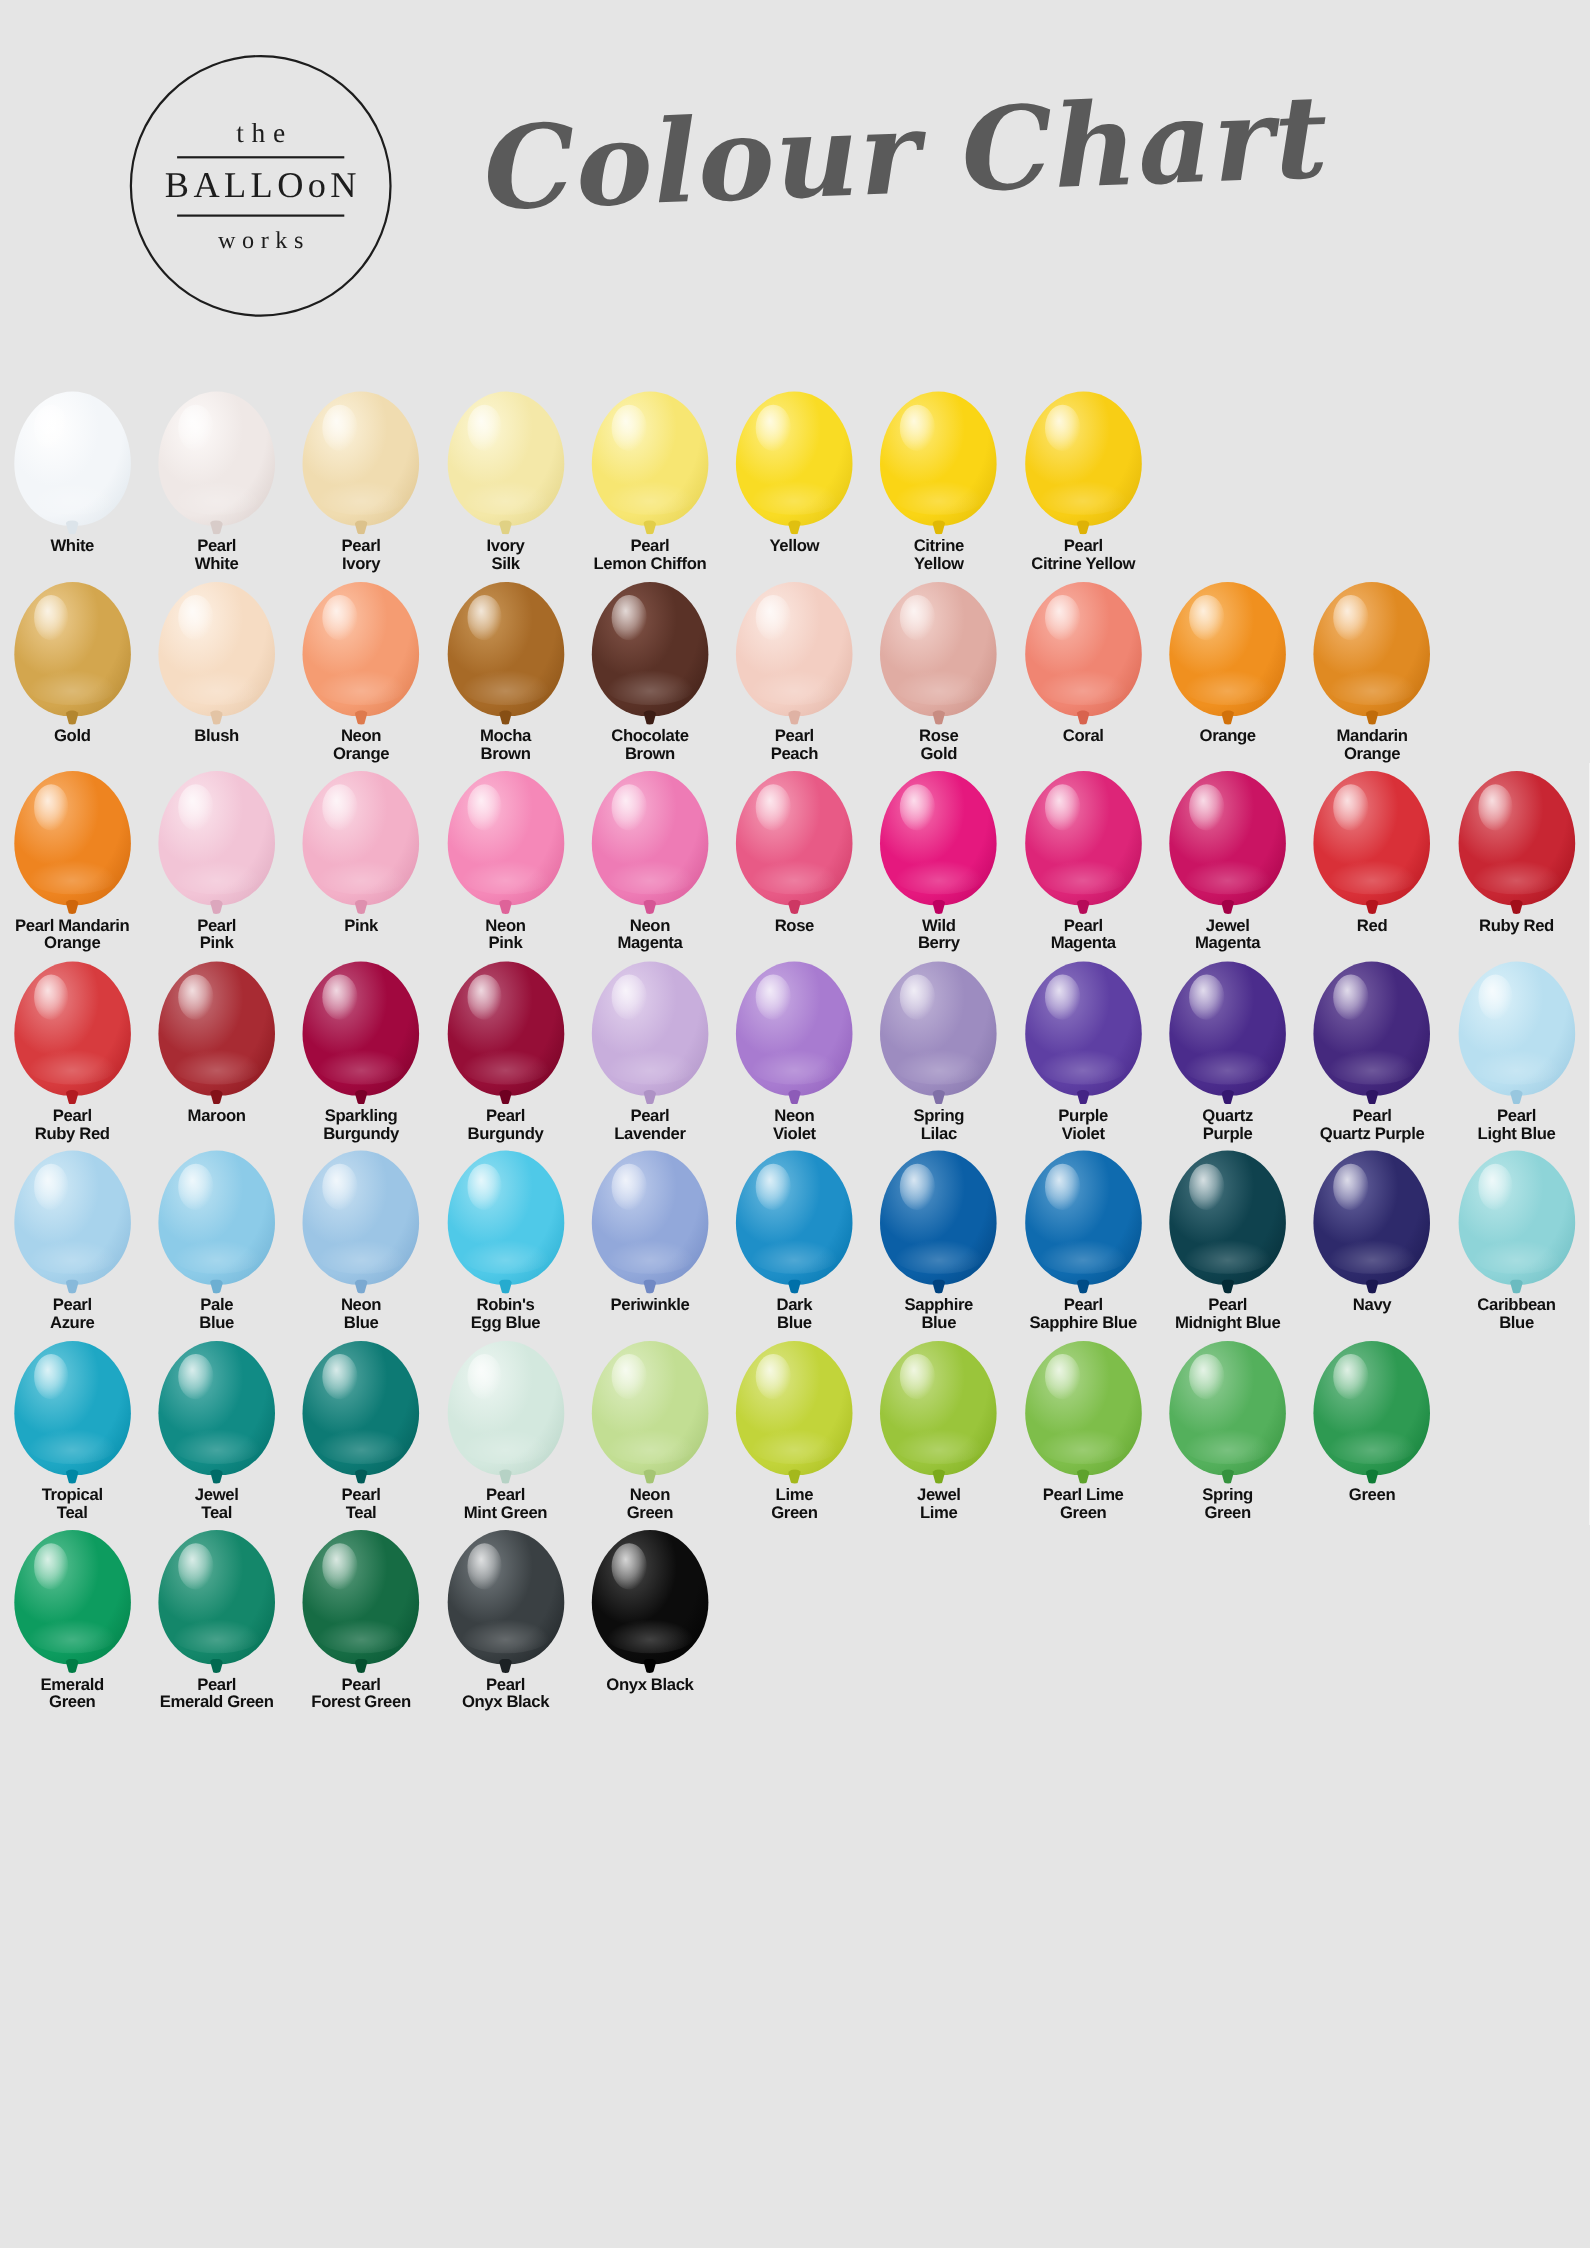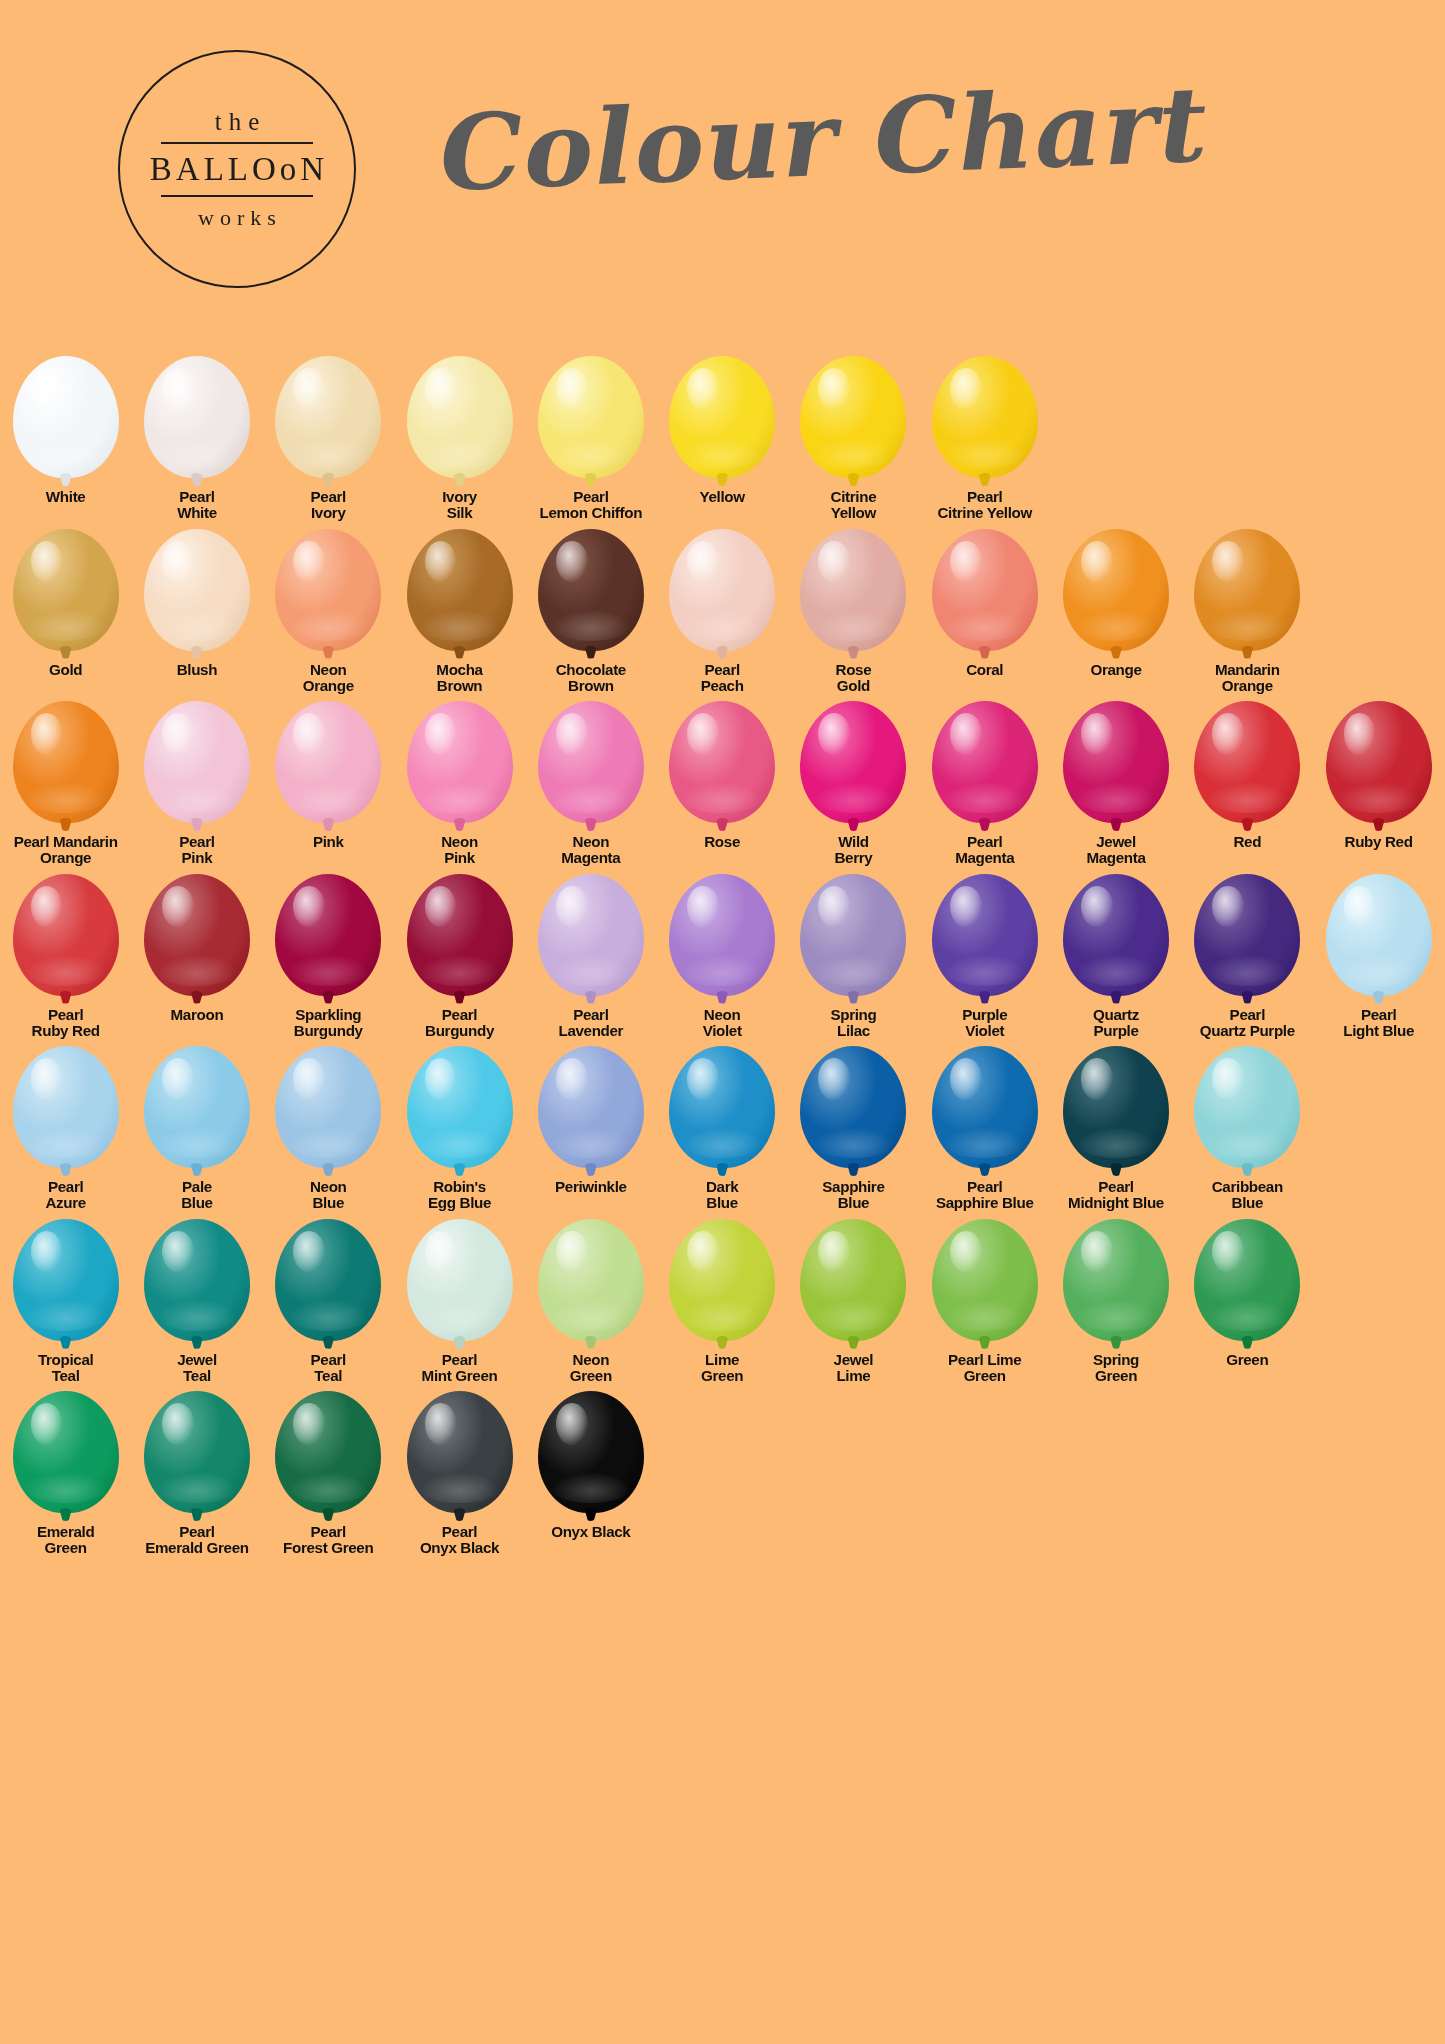--- a/index.html
+++ b/index.html
@@ -6,21 +6,21 @@
   html, body {
     width: 1445px;
     height: 2044px;
     background: #ffffff;
     font-family: "Liberation Sans", sans-serif;
   }
   #page {
     position: relative;
     width: 1445px;
     height: 2044px;
-    background: #fdba74;
+    background: #e5e5e5;
     overflow: hidden;
   }
 
   
   #header {
     position: relative;
     height: 352px;
     width: 100%;
   }
   #logo-badge {
@@ -568,20 +568,27 @@
         <div class="b-cell">
           <div class="balloon-wrap">
             <div class="balloon" style="background: radial-gradient(at 33% 27%, rgb(74, 118, 129) 0%, rgb(15, 66, 78) 42%, rgb(15, 66, 78) 63%, rgb(4, 43, 53) 97%);"></div>
             <div class="neck" style="background: rgb(4, 43, 53);"></div>
           </div>
           <div class="b-label">Pearl
 Midnight Blue</div>
         </div>
         <div class="b-cell">
           <div class="balloon-wrap">
+            <div class="balloon" style="background: radial-gradient(at 33% 27%, rgb(105, 102, 160) 0%, rgb(46, 42, 107) 42%, rgb(46, 42, 107) 63%, rgb(26, 23, 80) 97%);"></div>
+            <div class="neck" style="background: rgb(26, 23, 80);"></div>
+          </div>
+          <div class="b-label">Navy</div>
+        </div>
+        <div class="b-cell">
+          <div class="balloon-wrap">
             <div class="balloon" style="background: radial-gradient(at 33% 27%, rgb(188, 231, 233) 0%, rgb(142, 212, 216) 42%, rgb(142, 212, 216) 63%, rgb(107, 187, 192) 97%);"></div>
             <div class="neck" style="background: rgb(107, 187, 192);"></div>
           </div>
           <div class="b-label">Caribbean
 Blue</div>
         </div>
       </div>
       <div class="b-row">
         <div class="b-cell">
           <div class="balloon-wrap">

